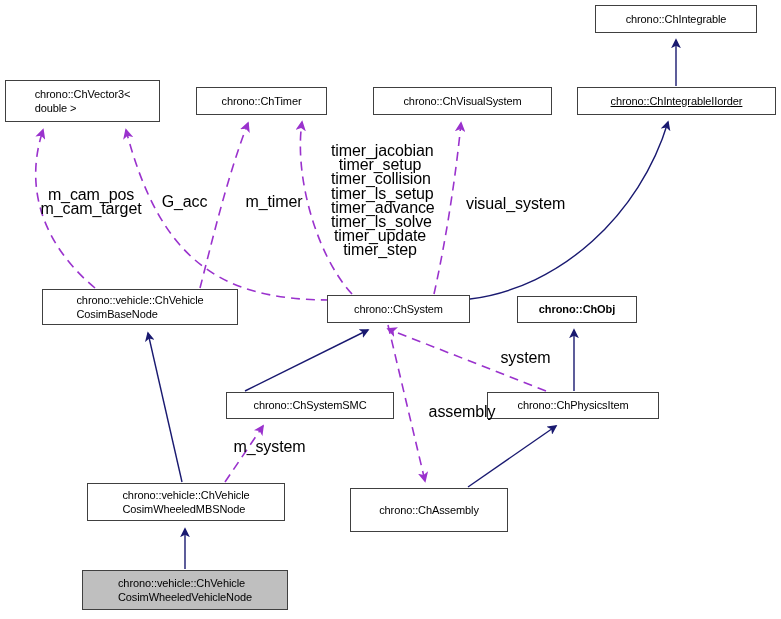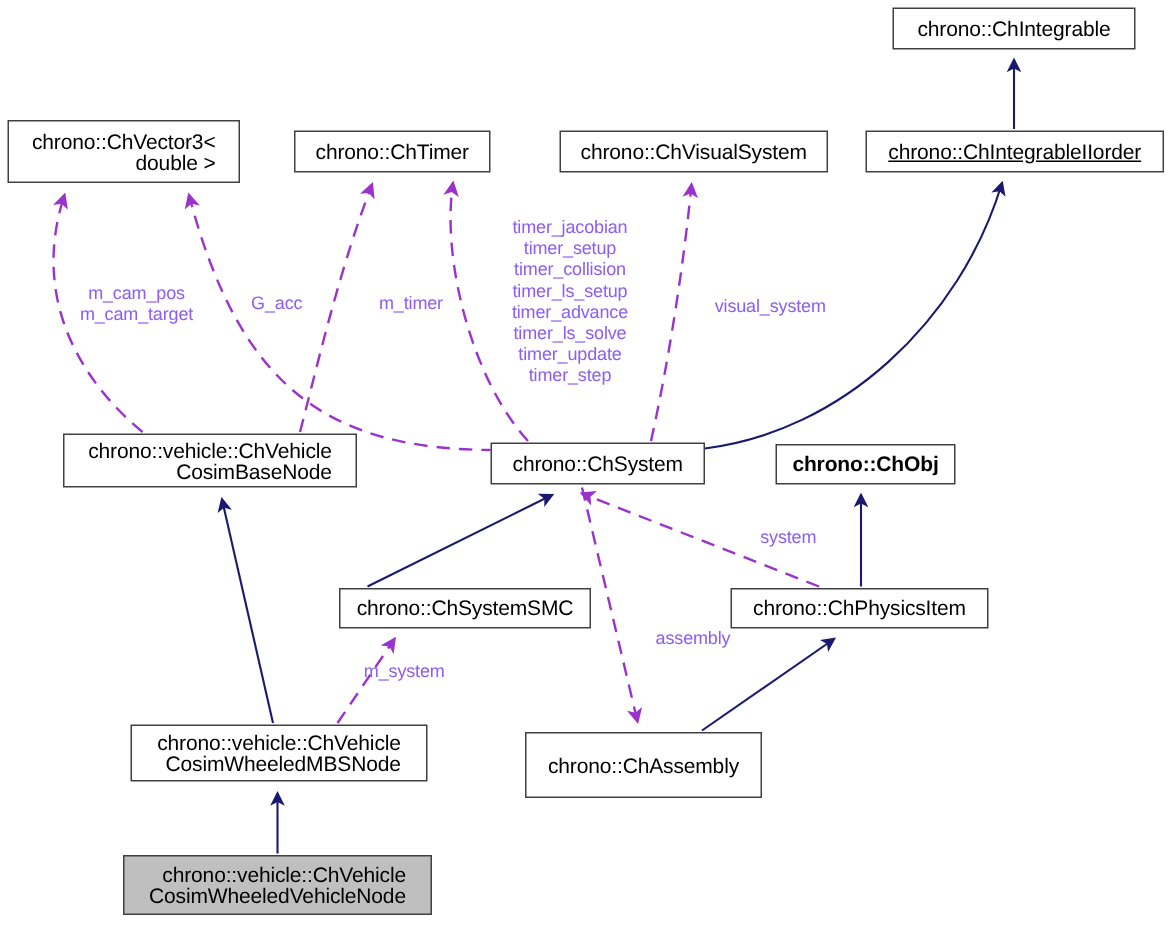--- a/index.html
+++ b/index.html
@@ -27,39 +27,39 @@
     pointer-events: none;
   }
   .node {
     position: absolute;
     box-sizing: border-box;
     background: #ffffff;
     border: 1px solid #404040;
     display: flex;
     align-items: center;
     justify-content: center;
-    text-align: right;
+    text-align: left;
     color: #000000;
-    font-size: 14px;
+    font-size: 11px;
     line-height: 14.5px;
     letter-spacing: -0.1px;
     z-index: 5;
   }
   .node.highlight {
     background: #bfbfbf;
   }
   .node .label {
     display: block;
     white-space: pre-line;
     padding: 0 4px;
   }
   .edge-label {
     position: absolute;
-    color: #8b5cf6;
-    font-size: 12px;
+    color: #000000;
+    font-size: 16px;
     line-height: 14.2px;
     text-align: center;
     white-space: pre-line;
     z-index: 6;
     letter-spacing: -0.1px;
   }
 </style>
 </head>
 <body>
 
@@ -151,17 +151,17 @@
       <div class="edge-label" style="left: 331px; top: 144px; width: 98px;">timer_jacobian
 timer_setup
 timer_collision
 timer_ls_setup
 timer_advance
 timer_ls_solve
 timer_update
 timer_step</div>
       <div class="edge-label" style="left: 466px; top: 197px; width: 95px;">visual_system</div>
       <div class="edge-label" style="left: 498px; top: 351px; width: 55px;">system</div>
-      <div class="edge-label" style="left: 408px; top: 418px; width: 70px; padding-left: 19px;">assembly</div>
+      <div class="edge-label" style="left: 408px; top: 405px; width: 70px; padding-left: 19px;">assembly</div>
       <div class="edge-label" style="left: 232px; top: 440px; width: 75px;">m_system</div>
     </div>
 
 </div>
 
 </body></html>

